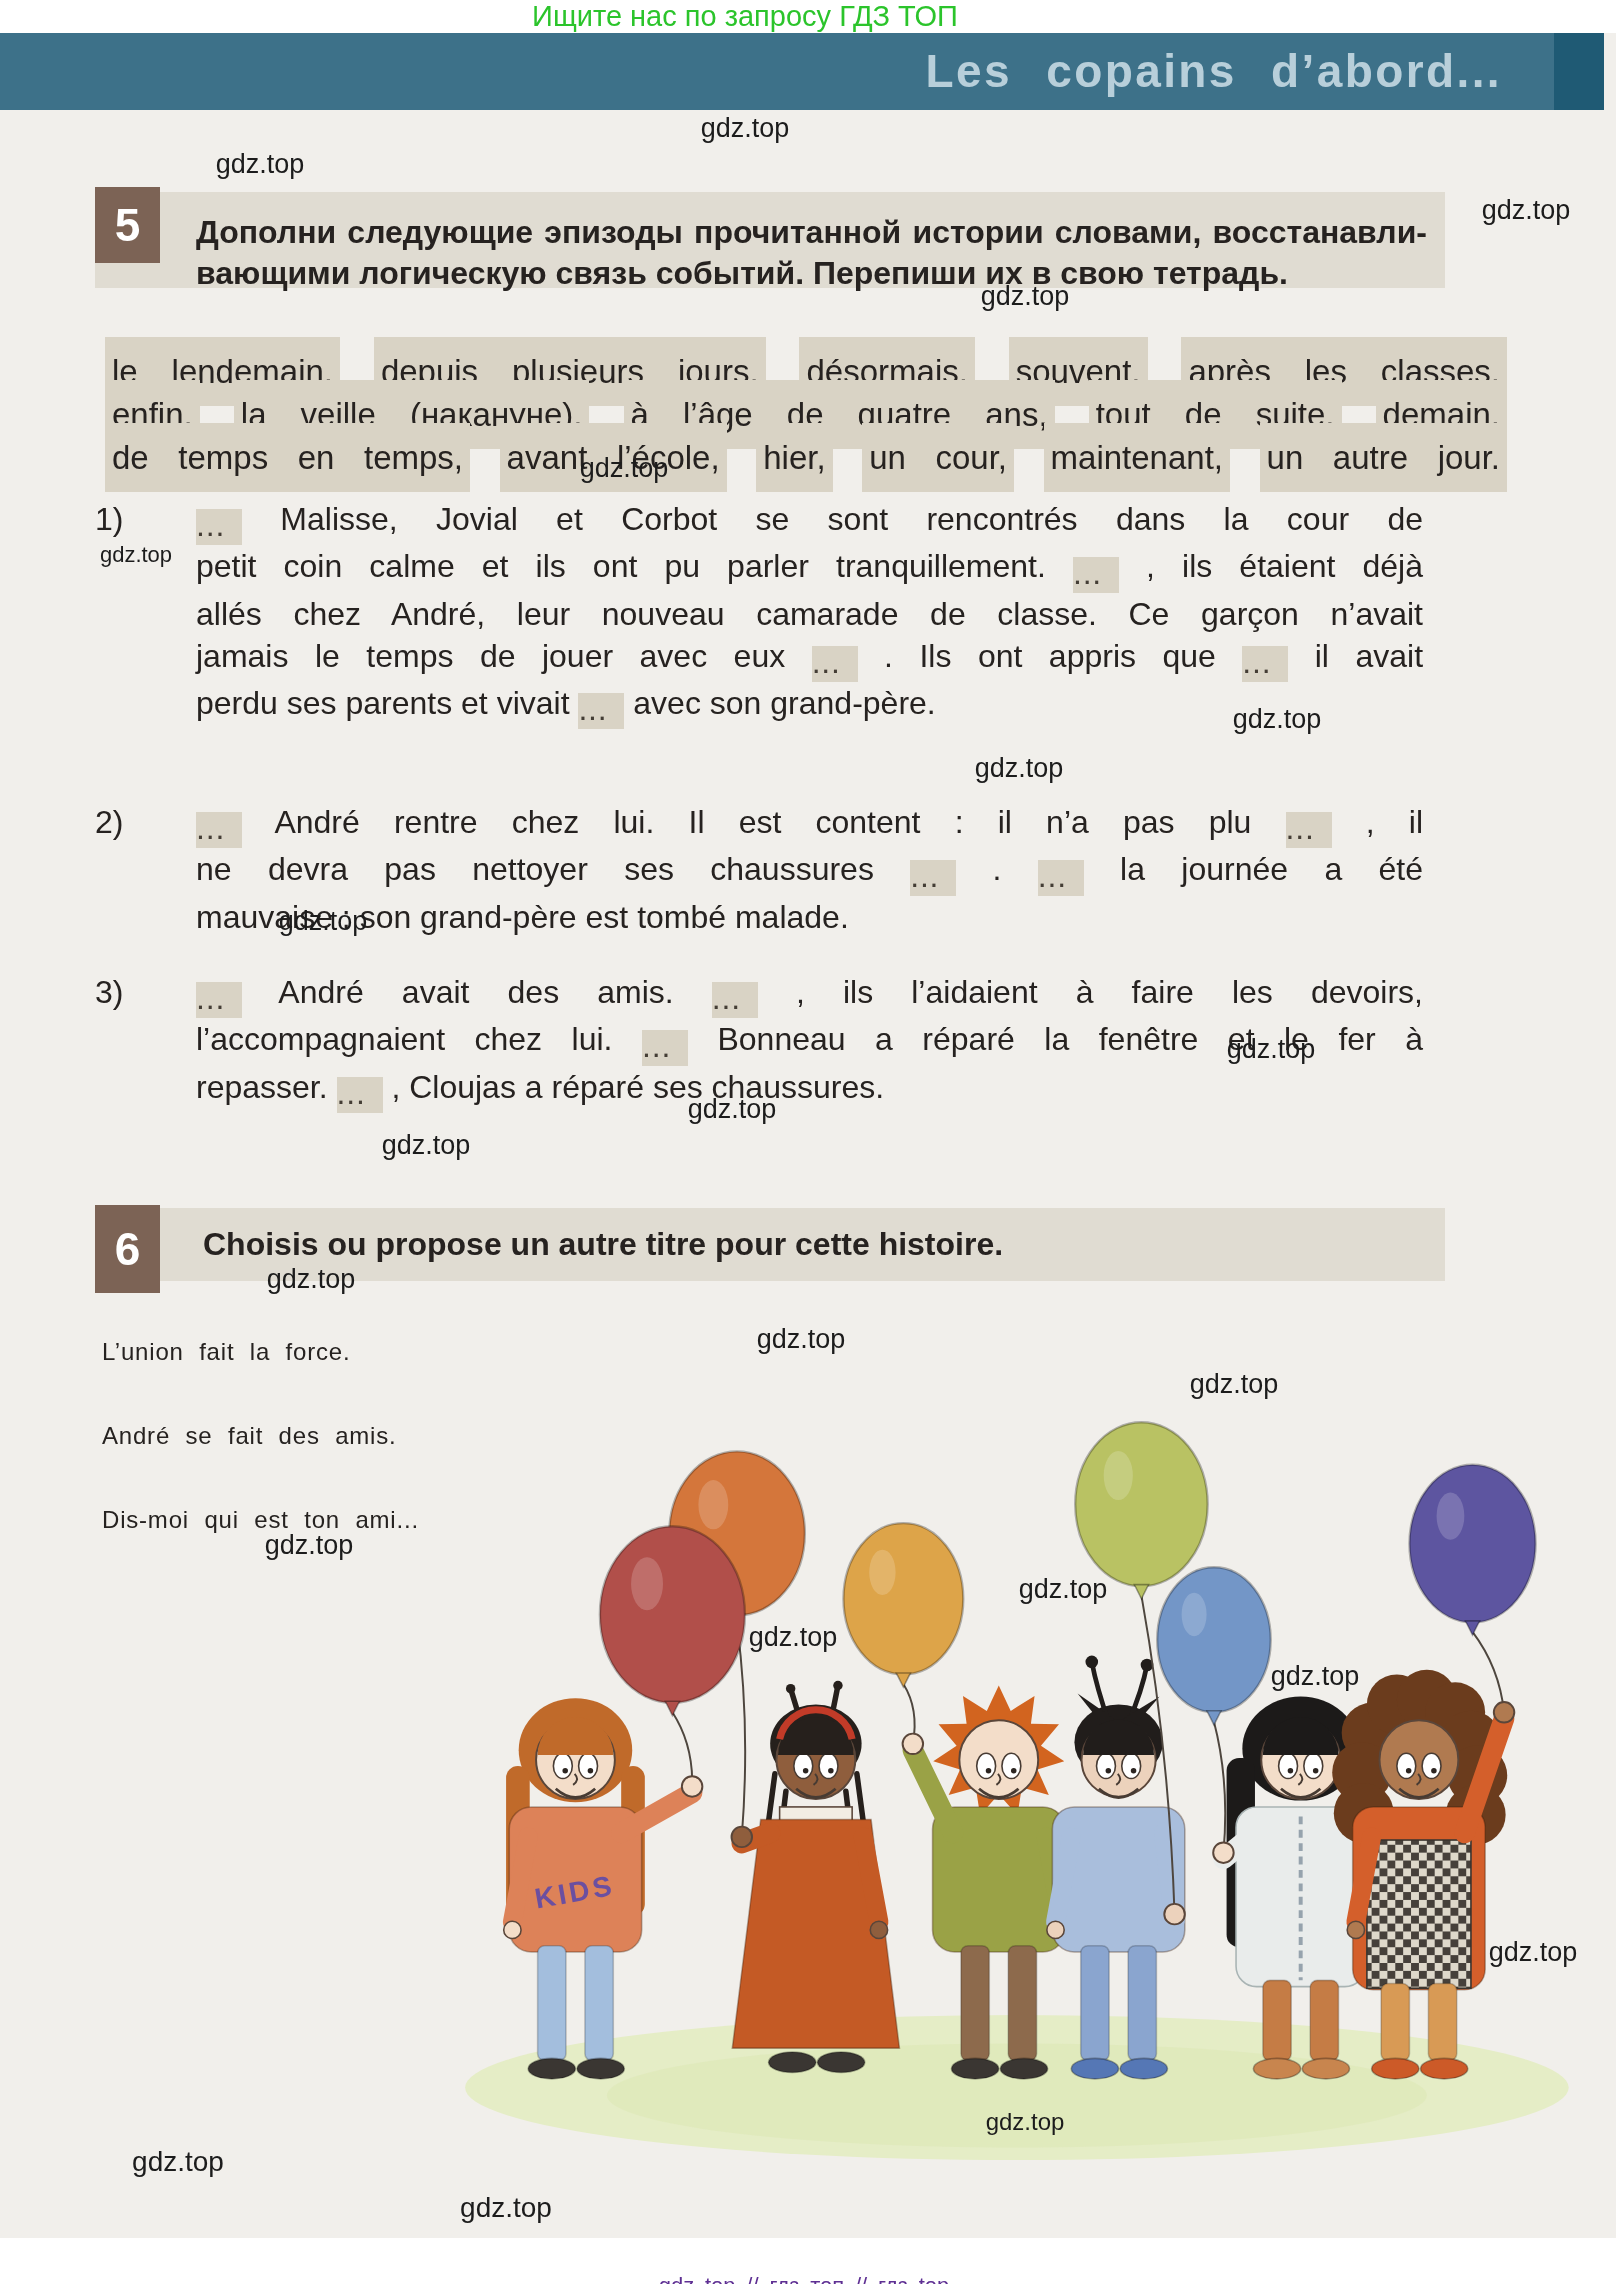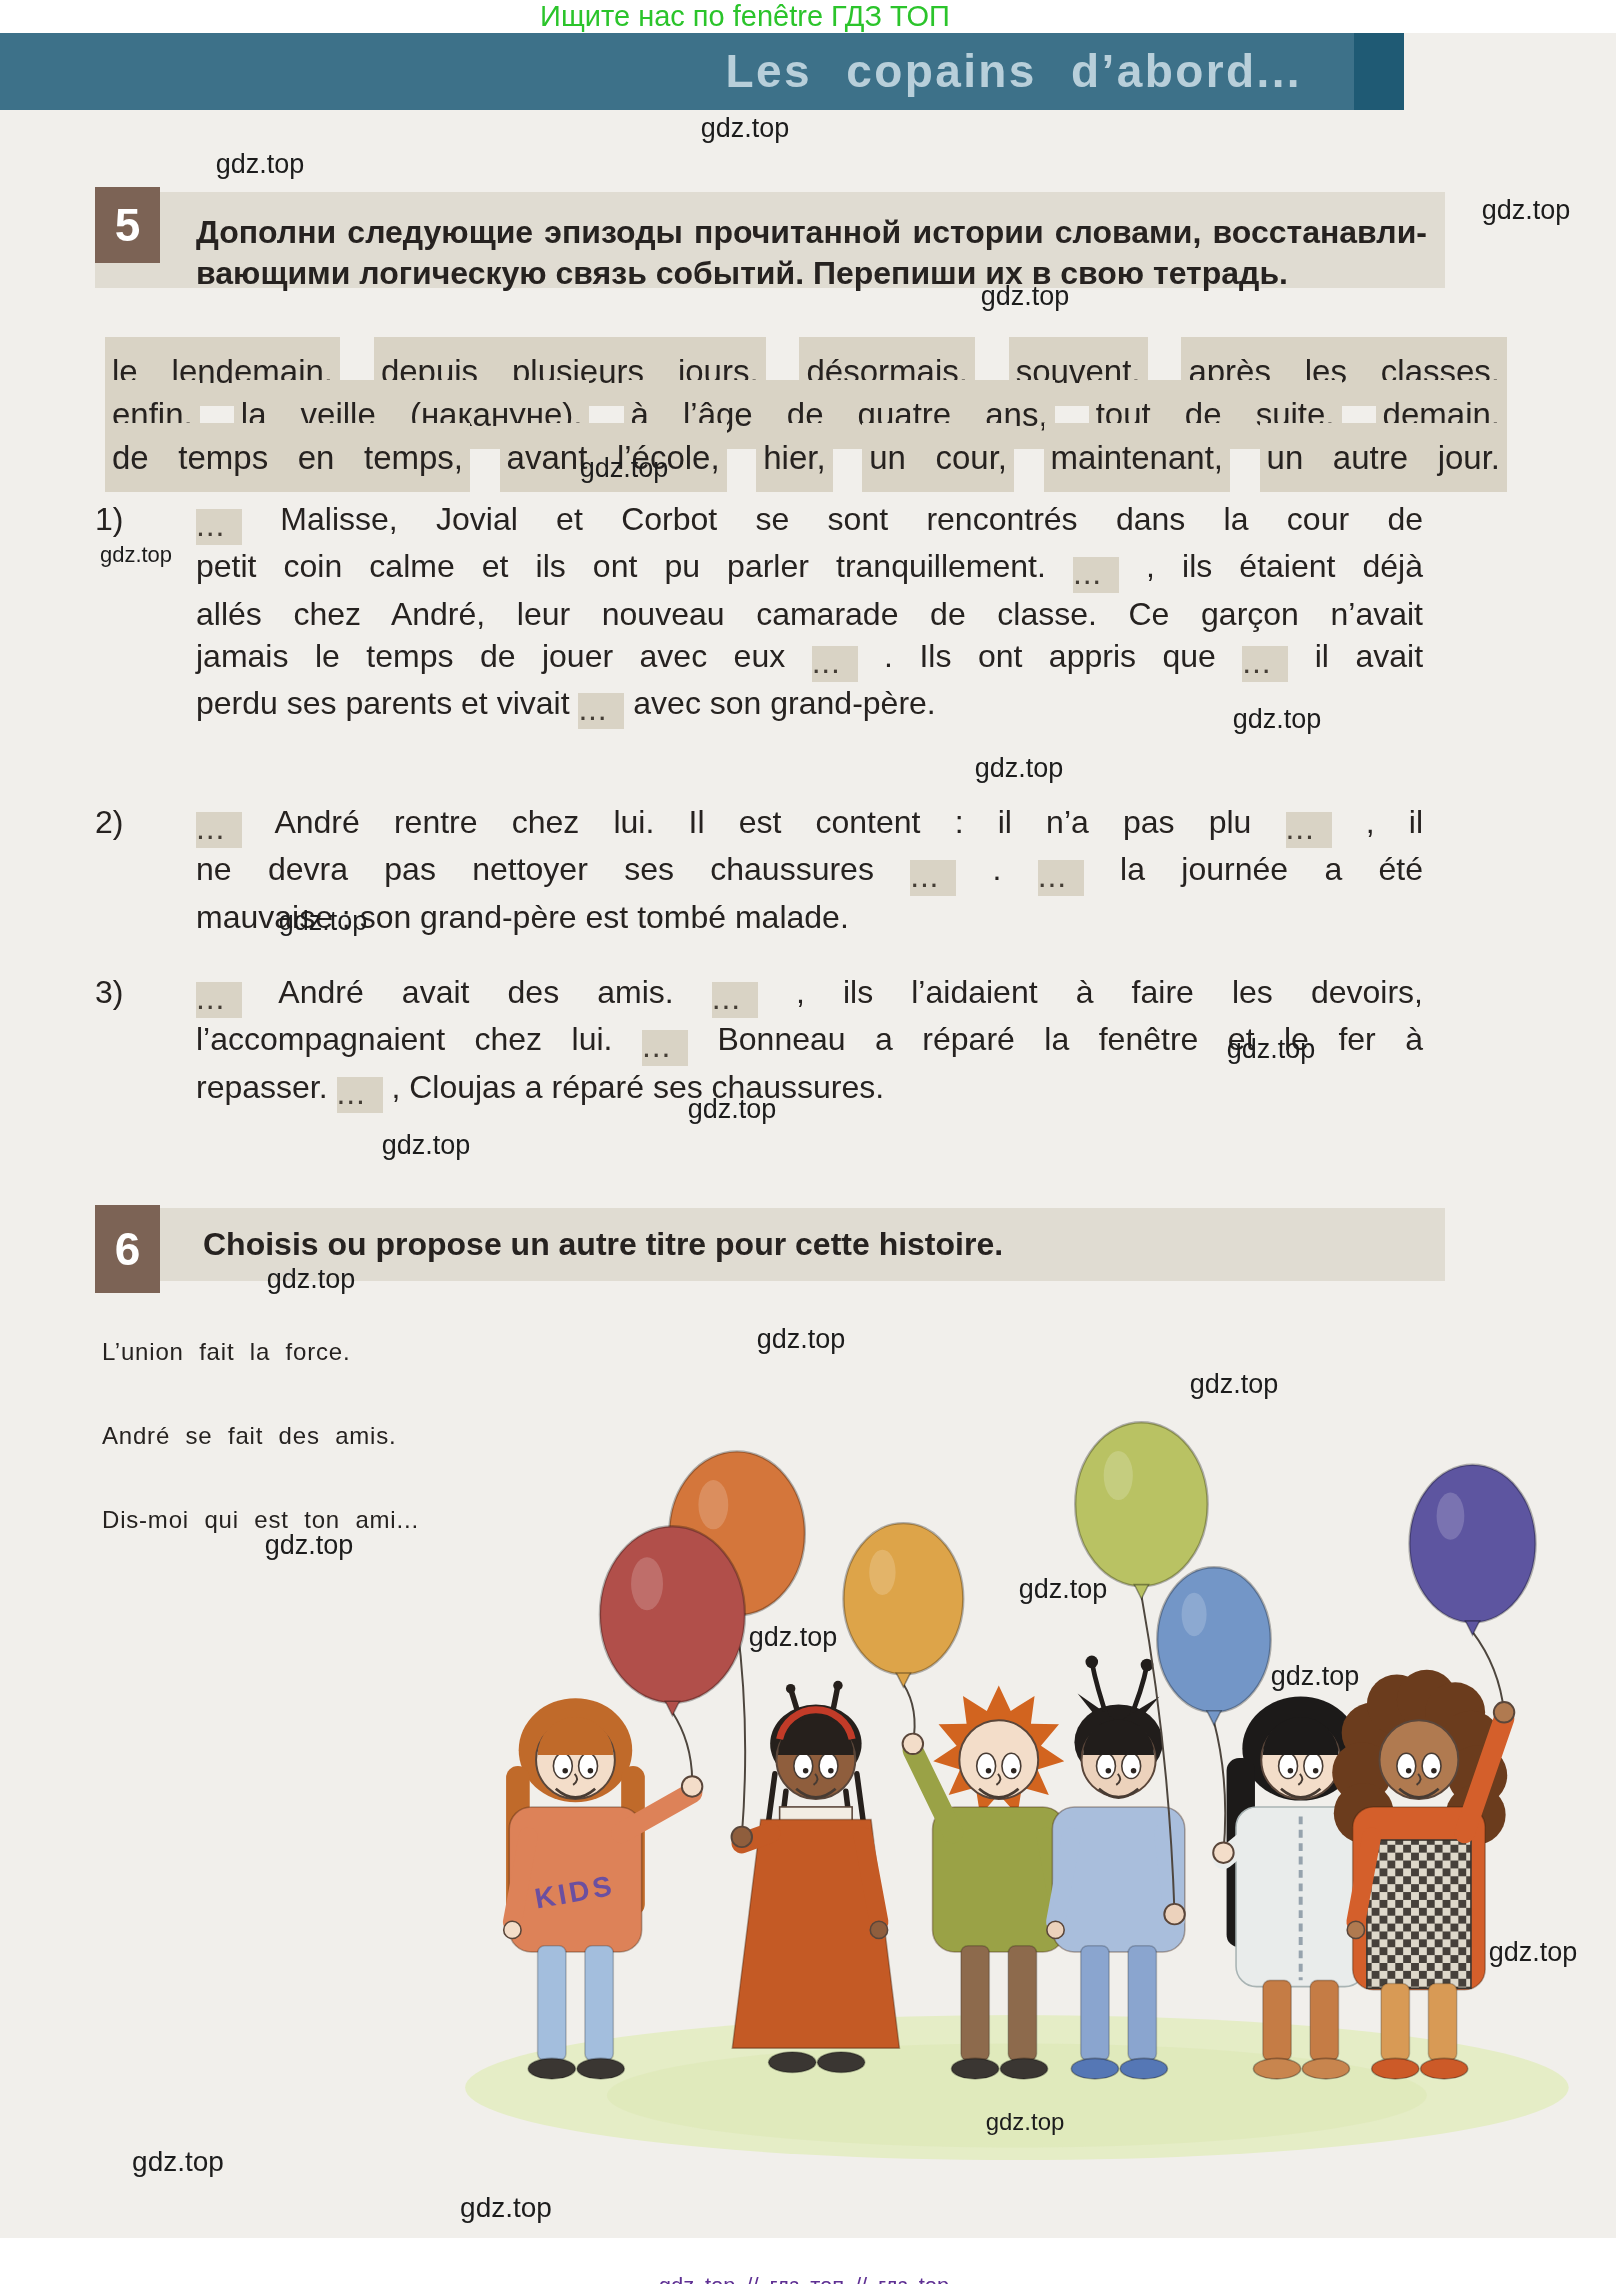--- a/index.html
+++ b/index.html
@@ -10,21 +10,21 @@
   }
   #page{position:absolute;inset:0;}
   .band{position:absolute;left:0;width:1616px;background:var(--band,#fff);z-index:0;}
   #band-top{top:0;height:33px;}
   #band-bottom{top:2238px;height:47px;}
   #promo{
     position:absolute;top:0;left:745px;transform:translateX(-50%);
     font-size:29px;line-height:33px;color:var(--promo_green,#2bc42b);
     white-space:nowrap;z-index:4;
   }
-  #header-bar{position:absolute;top:33px;left:0;width:1404px;height:77px;
+  #header-bar{position:absolute;top:33px;left:0;width:1604px;height:77px;
     background:var(--header_teal,#3d7189);z-index:2;text-align:right;}
   #header-title{position:absolute;right:102px;top:0;line-height:76px;
     font-size:46px;font-weight:bold;letter-spacing:2.4px;word-spacing:19px;
     color:var(--header_text,#b8cfda);white-space:nowrap;}
   #header-end{position:absolute;right:0;top:0;width:50px;height:77px;
     background:var(--header_dark,#1f5a74);}
   .ex-box{position:absolute;left:95px;width:1350px;background:var(--box_beige,#e0dcd2);z-index:3;}
   #ex5-box{top:192px;height:96px;}
   #ex6-box{top:1208px;height:73px;}
   .badge{position:absolute;background:var(--badge_brown,#7c6355);color:#fff;
@@ -58,21 +58,21 @@
     white-space:nowrap;z-index:5;word-spacing:4.7px;margin-top:34px;}
   #illustration{position:absolute;left:0;top:0;z-index:1;}
 </style>
 </head>
 <body>
 
 <div id="page">
   <div class="band" id="band-top"></div>
   <div class="band" id="band-bottom"></div>
 
-  <div id="promo">Ищите нас по fenêtre ГДЗ ТОП</div>
+  <div id="promo">Ищите нас по запросу ГДЗ ТОП</div>
 
   <div id="header-bar">
     <div id="header-title">Les copains d’abord...</div>
     <div id="header-end"></div>
   </div>
 
   <svg id="illustration" width="1616" height="2284" viewBox="0 0 2050 2897">
       <defs>
         <pattern id="check" width="20" height="20" patternUnits="userSpaceOnUse">
           <rect x="0" y="0" width="20" height="20" fill="#ded8ca"></rect>

